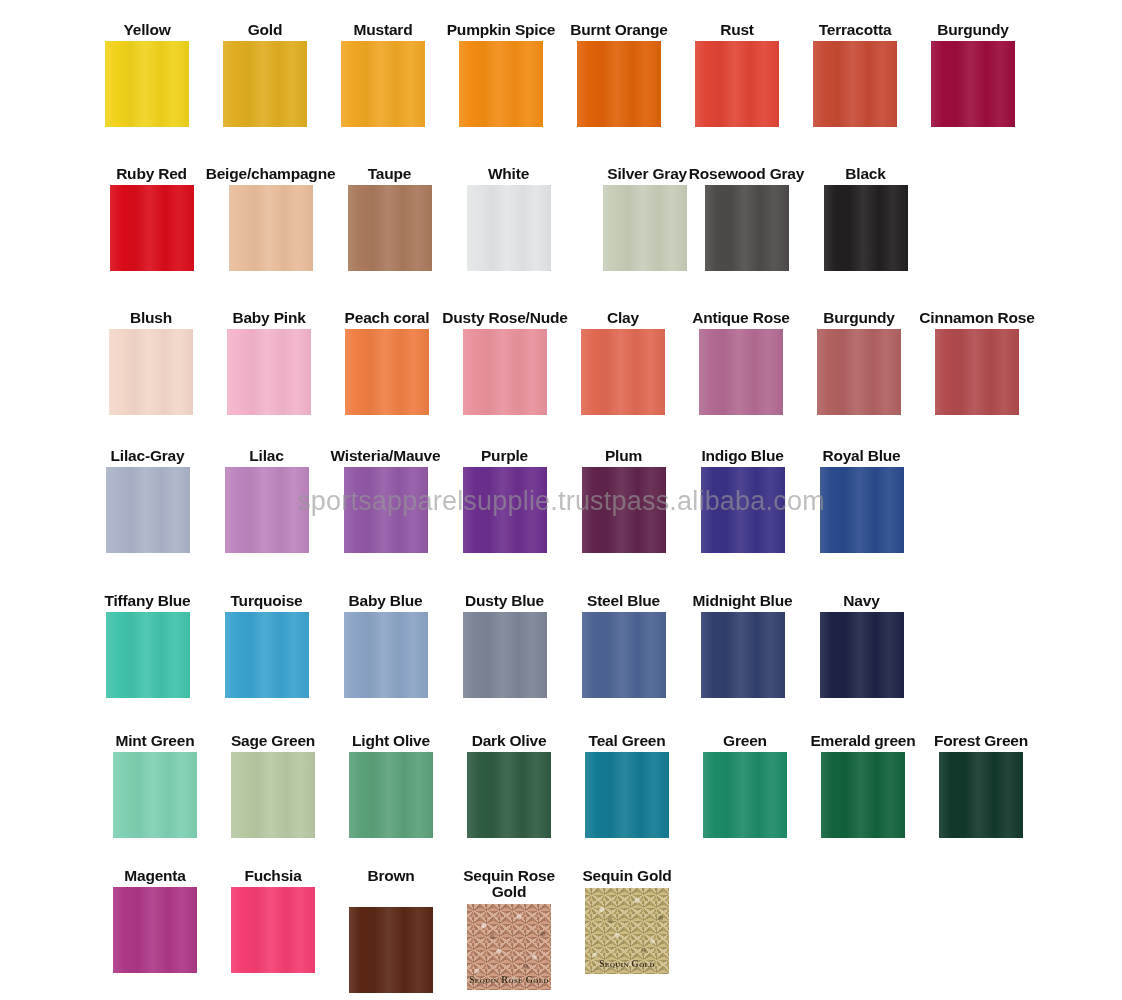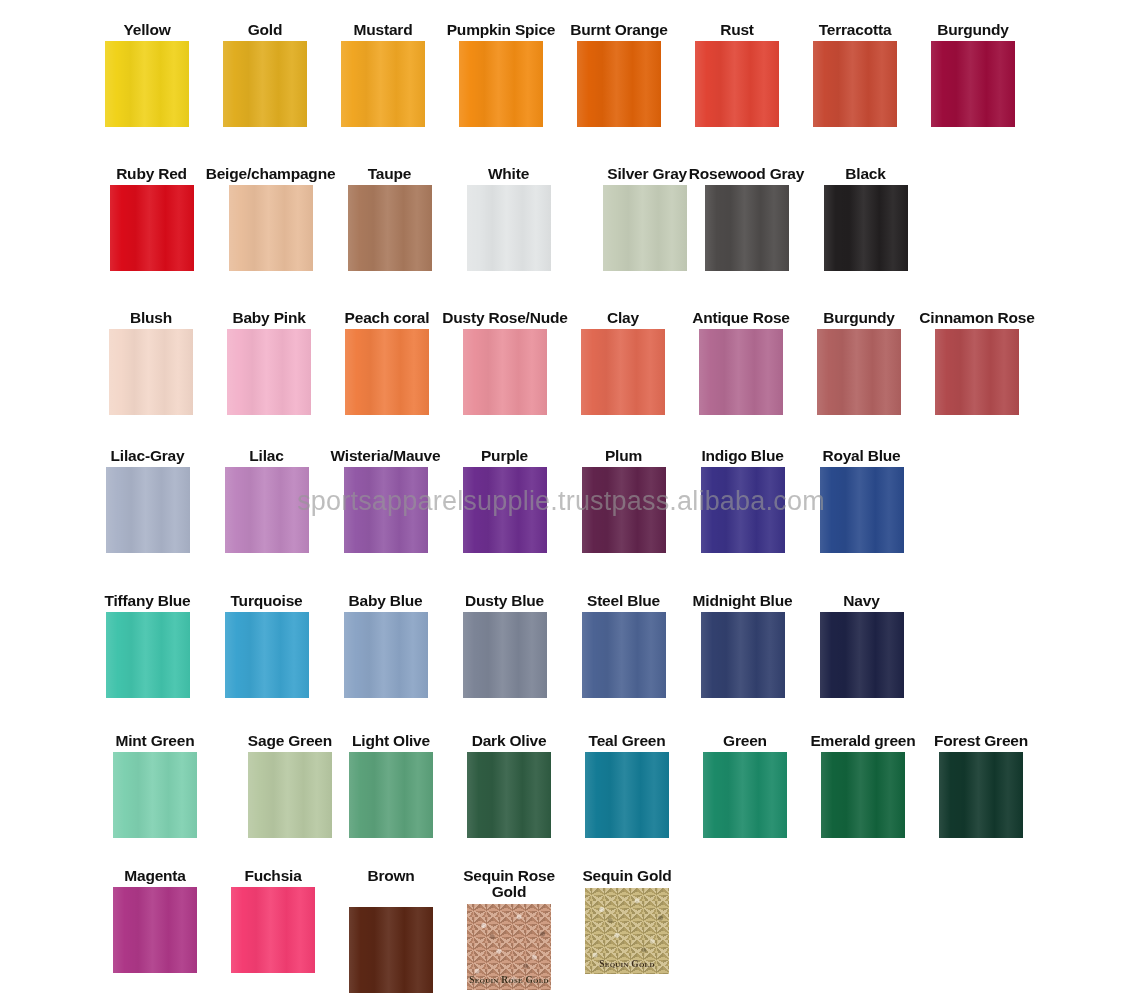--- a/index.html
+++ b/index.html
@@ -281,21 +281,21 @@
       <div class="swatch-cell" style="width: 119px;">
         <div class="swatch-label">Navy</div>
         <div class="swatch-chip" title="Navy" style="width: 84px; height: 86px; background: rgb(30, 35, 70);"></div>
       </div>
     </div>
     <div class="swatch-row" style="top: 733px; padding-left: 96px;">
       <div class="swatch-cell" style="width: 118px;">
         <div class="swatch-label">Mint Green</div>
         <div class="swatch-chip" title="Mint Green" style="width: 84px; height: 86px; background: rgb(126, 208, 176);"></div>
       </div>
-      <div class="swatch-cell" style="width: 118px; align-items: flex-end;">
+      <div class="swatch-cell" style="width: 118px;">
         <div class="swatch-label">Sage Green</div>
         <div class="swatch-chip" title="Sage Green" style="width: 84px; height: 86px; background: rgb(183, 200, 162);"></div>
       </div>
       <div class="swatch-cell" style="width: 118px;">
         <div class="swatch-label">Light Olive</div>
         <div class="swatch-chip" title="Light Olive" style="width: 84px; height: 86px; background: rgb(91, 161, 122);"></div>
       </div>
       <div class="swatch-cell" style="width: 118px;">
         <div class="swatch-label">Dark Olive</div>
         <div class="swatch-chip" title="Dark Olive" style="width: 84px; height: 86px; background: rgb(47, 92, 66);"></div>

